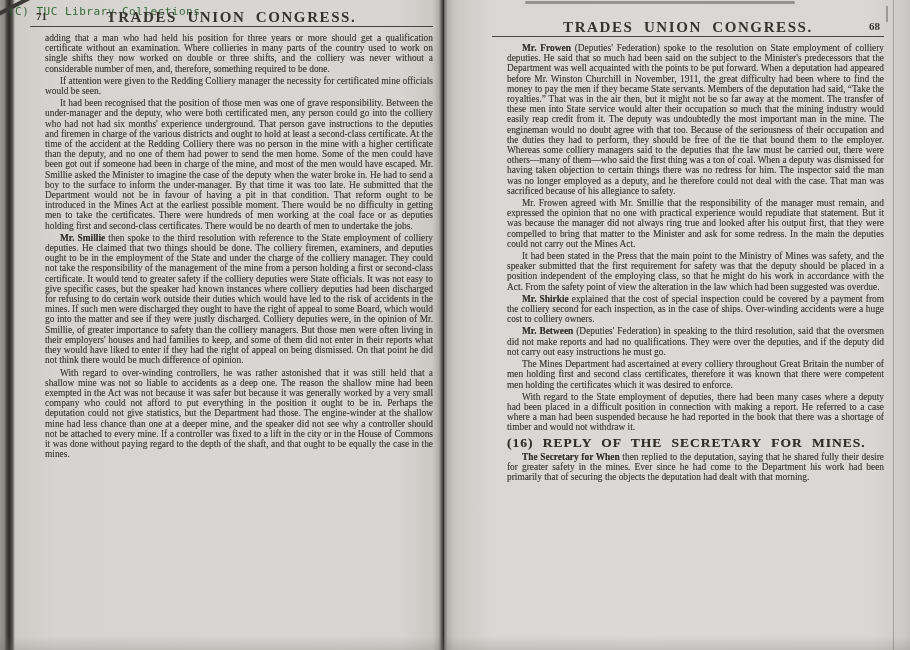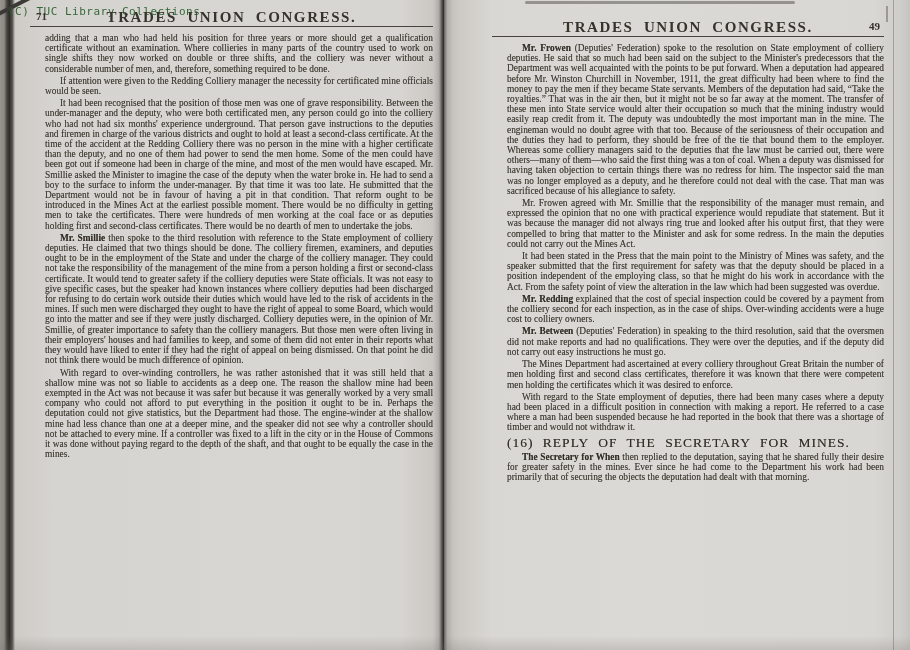--- a/index.html
+++ b/index.html
@@ -68,21 +68,21 @@
     margin-top:6px;font-size:9.4px;line-height:10.2px;
     text-align:justify;color:#403c35;
     text-shadow:0 0 .4px rgba(58,54,48,.55);
     margin-left:15px;
   }
   .pg-body p{margin:0 0 2px;text-indent:15px;}
   .pg-body p.no-indent{text-indent:0;}
   .pg-body b{font-weight:bold;color:#332f28;}
   .section-heading{
     margin:6px 0 3px;text-indent:0 !important;
-    font-size:13.5px;font-weight:normal;letter-spacing:1px;word-spacing:5px;
+    font-size:13.5px;font-weight:bold;letter-spacing:1px;word-spacing:5px;
     color:#322e27;white-space:nowrap;text-align:left;line-height:15px;
   }
 </style>
 </head>
 <body>
 
 <div class="scan">
 
   <div class="edge-left"></div>
   <div class="corner-mark"></div>
@@ -104,28 +104,28 @@
       <p><b></b><span>If attention were given to the Redding Colliery manager the necessity for certificated mine officials would be seen.</span></p>
       <p><b></b><span>It had been recognised that the position of those men was one of grave responsibility.  Between the under-manager and the deputy, who were both certificated men, any person could go into the colliery who had not had six months' experience underground.  That person gave instructions to the deputies and firemen in charge of the various districts and ought to hold at least a second-class certificate.  At the time of the accident at the Redding Colliery there was no person in the mine with a higher certificate than the deputy, and no one of them had power to send the men home. Some of the men could have been got out if someone had been in charge of the mine, and most of the men would have escaped.  Mr. Smillie asked the Minister to imagine the case of the deputy when the water broke in.  He had to send a boy to the surface to inform the under-manager.  By that time it was too late. He submitted that the Department would not be in favour of having a pit in that condition.  That reform ought to be introduced in the Mines Act at the earliest possible moment.  There would be no difficulty in getting men to take the certificates.  There were hundreds of men working at the coal face or as deputies holding first and second-class certificates.  There would be no dearth of men to undertake the jobs.</span></p>
       <p><b>Mr. Smillie</b><span> then spoke to the third resolution with reference to the State employment of colliery deputies.  He claimed that two things should be done.  The colliery firemen, examiners, and deputies ought to be in the employment of the State and under the charge of the colliery manager. They could not take the responsibility of the management of the mine from a person holding a first or second-class certificate.  It would tend to greater safety if the colliery deputies were State officials.  It was not easy to give specific cases, but the speaker had known instances where colliery deputies had been discharged for refusing to do certain work outside their duties which would have led to the risk of accidents in the mines.  If such men were discharged they ought to have the right of appeal to some Board, which would go into the matter and see if they were justly discharged. Colliery deputies were, in the opinion of Mr. Smillie, of greater importance to safety than the colliery managers.  But those men were often living in their employers' houses and had families to keep, and some of them did not enter in their reports what they would have liked to enter if they had the right of appeal on being dismissed.  On that point he did not think there would be much difference of opinion.</span></p>
       <p><b></b><span>With regard to over-winding controllers, he was rather astonished that it was still held that a shallow mine was not so liable to accidents as a deep one.  The reason the shallow mine had been exempted in the Act was not because it was safer but because it was generally worked by a very small company who could not afford to put everything in the position it ought to be in.  Perhaps the deputation could not give statistics, but the Department had those.  The engine-winder at the shallow mine had less chance than one at a deeper mine, and the speaker did not see why a controller should not be attached to every mine.  If a controller was fixed to a lift in the city or in the House of Commons it was done without paying regard to the depth of the shaft, and that ought to be equally the case in the mines.</span></p>
     </div>
   </div>
 
   <div class="page page-right">
     <div class="pg-header">
       <span class="pg-title">TRADES UNION CONGRESS.</span>
-      <span class="pg-num num-right">49</span>
+      <span class="pg-num num-right">68</span>
     </div>
     <div class="rule"></div>
     <div class="pg-body">
       <p><b>Mr. Frowen</b><span> (Deputies' Federation) spoke to the resolution on State employment of colliery deputies.  He said that so much had been said on the subject to the Minister's predecessors that the Department was well acquainted with the points to be put forward.  When a deputation had appeared before Mr. Winston Churchill in November, 1911, the great difficulty had been where to find the money to pay the men if they became State servants.  Members of the deputation had said, “Take the royalties.” That was in the air then, but it might not be so far away at the moment. The transfer of these men into State service would alter their occupation so much that the mining industry would easily reap credit from it. The deputy was undoubtedly the most important man in the mine.  The engineman would no doubt agree with that too.  Because of the seriousness of their occupation and the duties they had to perform, they should be free of the tie that bound them to the employer.  Whereas some colliery managers said to the deputies that the law must be carried out, there were others—many of them—who said the first thing was a ton of coal.  When a deputy was dismissed for having taken objection to certain things there was no redress for him.  The inspector said the man was no longer employed as a deputy, and he therefore could not deal with the case.  That man was sacrificed because of his allegiance to safety.</span></p>
       <p><b></b><span>Mr. Frowen agreed with Mr. Smillie that the responsibility of the manager must remain, and expressed the opinion that no one with practical experience would repudiate that statement. But it was because the manager did not always ring true and looked after his output first, that they were compelled to bring that matter to the Minister and ask for some redress.  In the main the deputies could not carry out the Mines Act.</span></p>
       <p><b></b><span>It had been stated in the Press that the main point to the Ministry of Mines was safety, and the speaker submitted that the first requirement for safety was that the deputy should be placed in a position independent of the employing class, so that he might do his work in accordance with the Act. From the safety point of view the alteration in the law which had been suggested was overdue.</span></p>
-      <p><b>Mr. Redding</b><span> explained that the cost of special inspection could be covered by a payment from the colliery second for each inspection, as in the case of ships.  Over-winding accidents were a huge cost to colliery owners.</span></p>
+      <p><b>Mr. Shirkie</b><span> explained that the cost of special inspection could be covered by a payment from the colliery second for each inspection, as in the case of ships.  Over-winding accidents were a huge cost to colliery owners.</span></p>
       <p><b>Mr. Between</b><span> (Deputies' Federation) in speaking to the third resolution, said that the oversmen did not make reports and had no qualifications. They were over the deputies, and if the deputy did not carry out easy instructions he must go.</span></p>
       <p><b></b><span>The Mines Department had ascertained at every colliery throughout Great Britain the number of men holding first and second class certificates, therefore it was known that there were competent men holding the certificates which it was desired to enforce.</span></p>
       <p><b></b><span>With regard to the State employment of deputies, there had been many cases where a deputy had been placed in a difficult position in connection with making a report.   He referred to a case where a man had been suspended because he had reported in the book that there was a shortage of timber and would not withdraw it.</span></p>
       <p class="section-heading">(16)  REPLY  OF  THE  SECRETARY  FOR  MINES.</p>
       <p><b>The Secretary for When</b><span> then replied to the deputation, saying that he shared fully their desire for greater safety in the mines. Ever since he had come to the Department his work had been primarily that of securing the objects the deputation had dealt with that morning.</span></p>
     </div>
   </div>
 
 </div>
 

